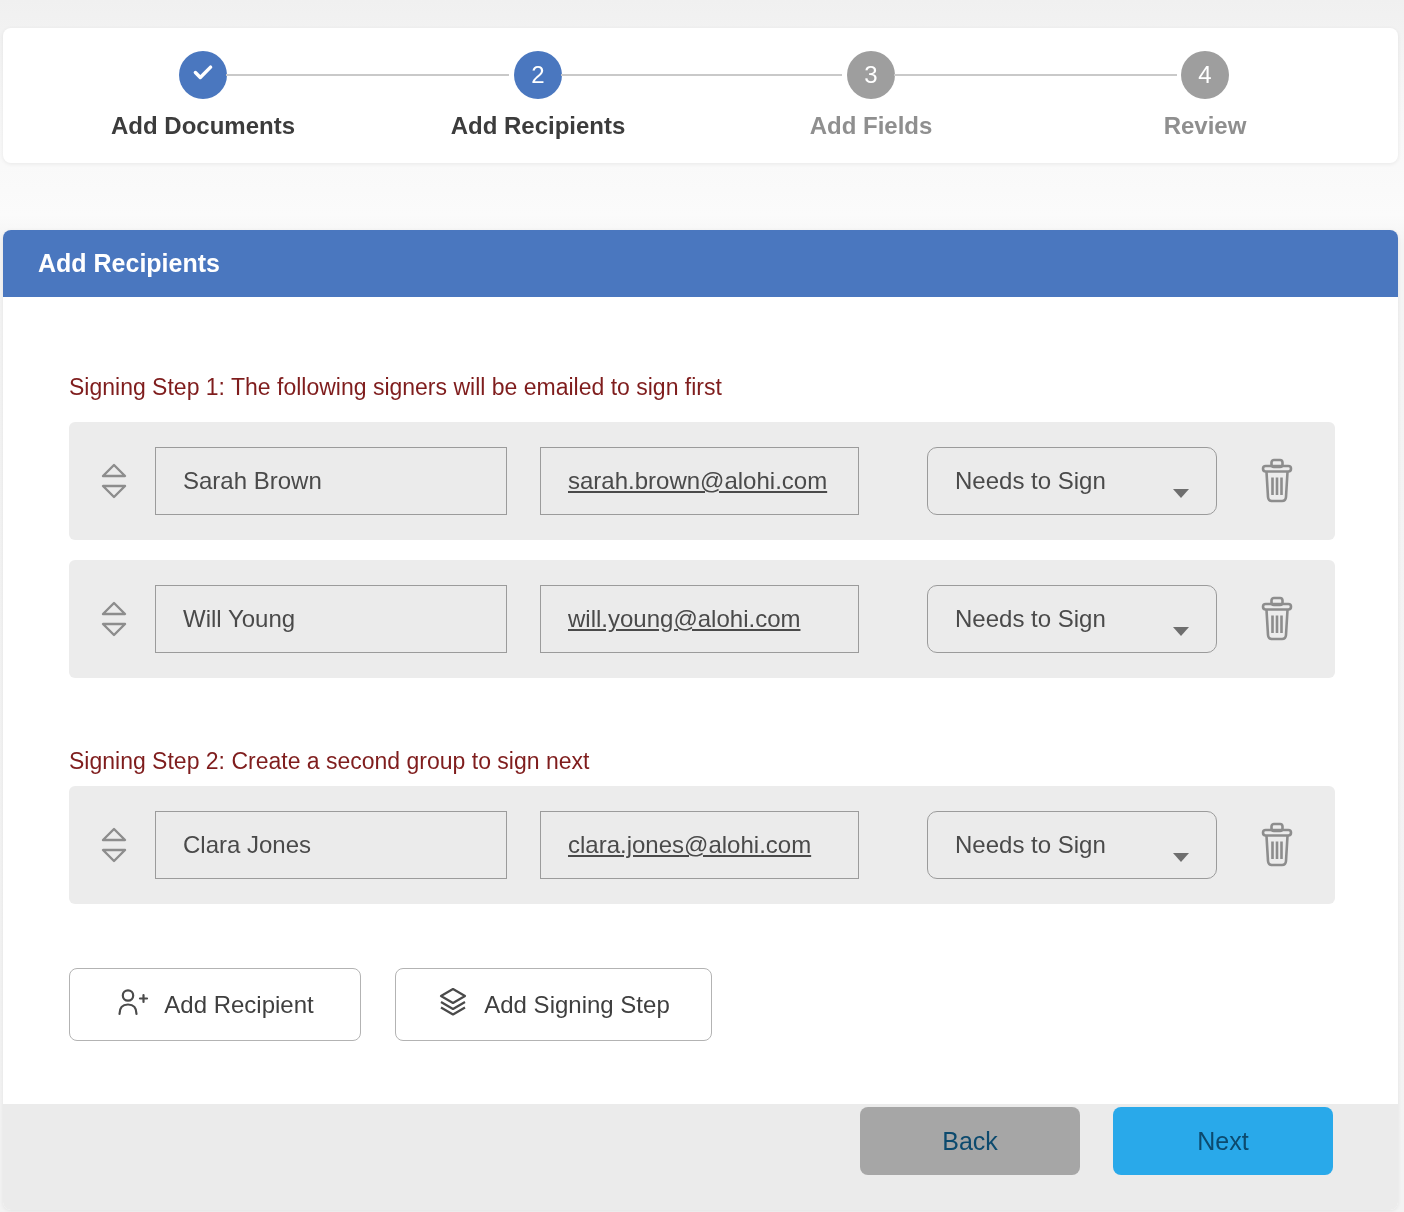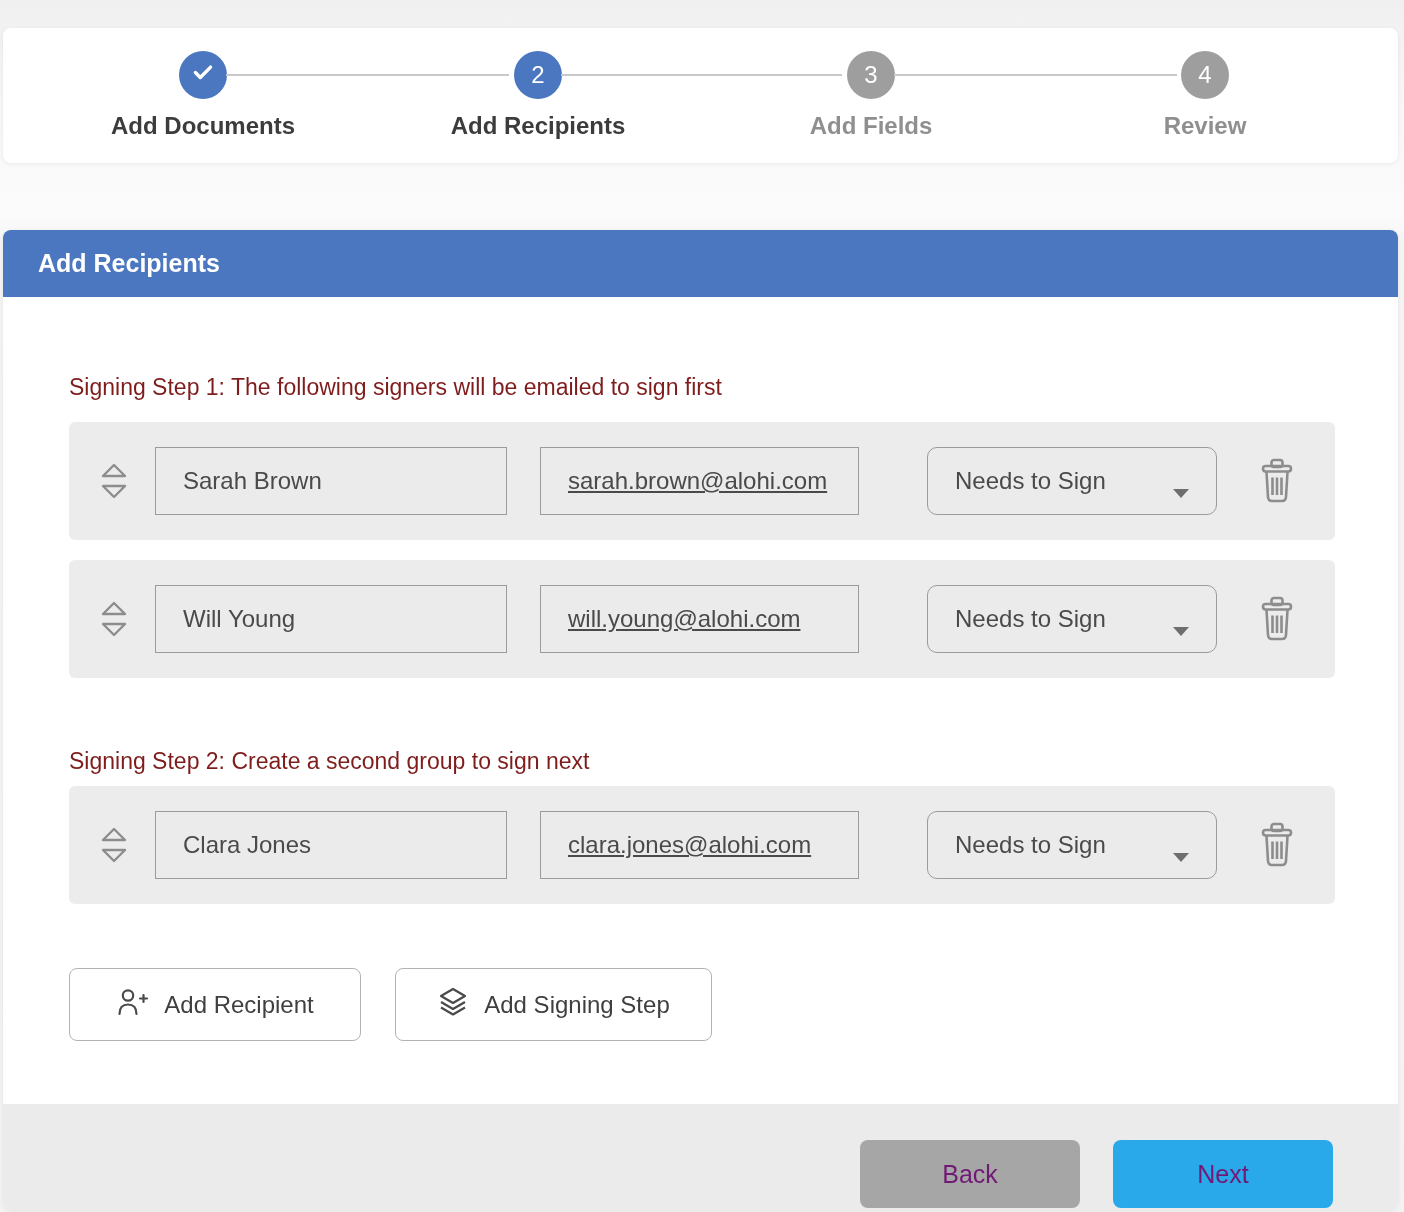--- a/index.html
+++ b/index.html
@@ -74,22 +74,22 @@
     display:flex;align-items:center;justify-content:center;gap:15px;
     font-family:"Liberation Sans", sans-serif;font-size:24px;color:#3f3f3f;
   }
   .add-recipient-btn{left:66px;width:292px;}
   .add-step-btn{left:392px;width:317px;}
   .panel-footer{
     position:absolute;left:0;bottom:0;right:0;height:106px;
     background:#ebebeb;border-radius:0 0 8px 8px;
   }
   .footer-btn{
-    position:absolute;top:36px;width:220px;height:68px;border:none;border-radius:8px;
-    font-family:"Liberation Sans", sans-serif;font-size:25px;color:#701a75;cursor:pointer;
+    position:absolute;top:3px;width:220px;height:68px;border:none;border-radius:8px;
+    font-family:"Liberation Sans", sans-serif;font-size:25px;color:#0c4a6e;cursor:pointer;
   }
   .back-btn{left:857px;background:#a6a6a6;}
   .next-btn{left:1110px;background:#29a9ea;}
 </style>
 </head>
 <body>
 
 <div class="top-card">
 
   <div class="step" style="left:50px">

